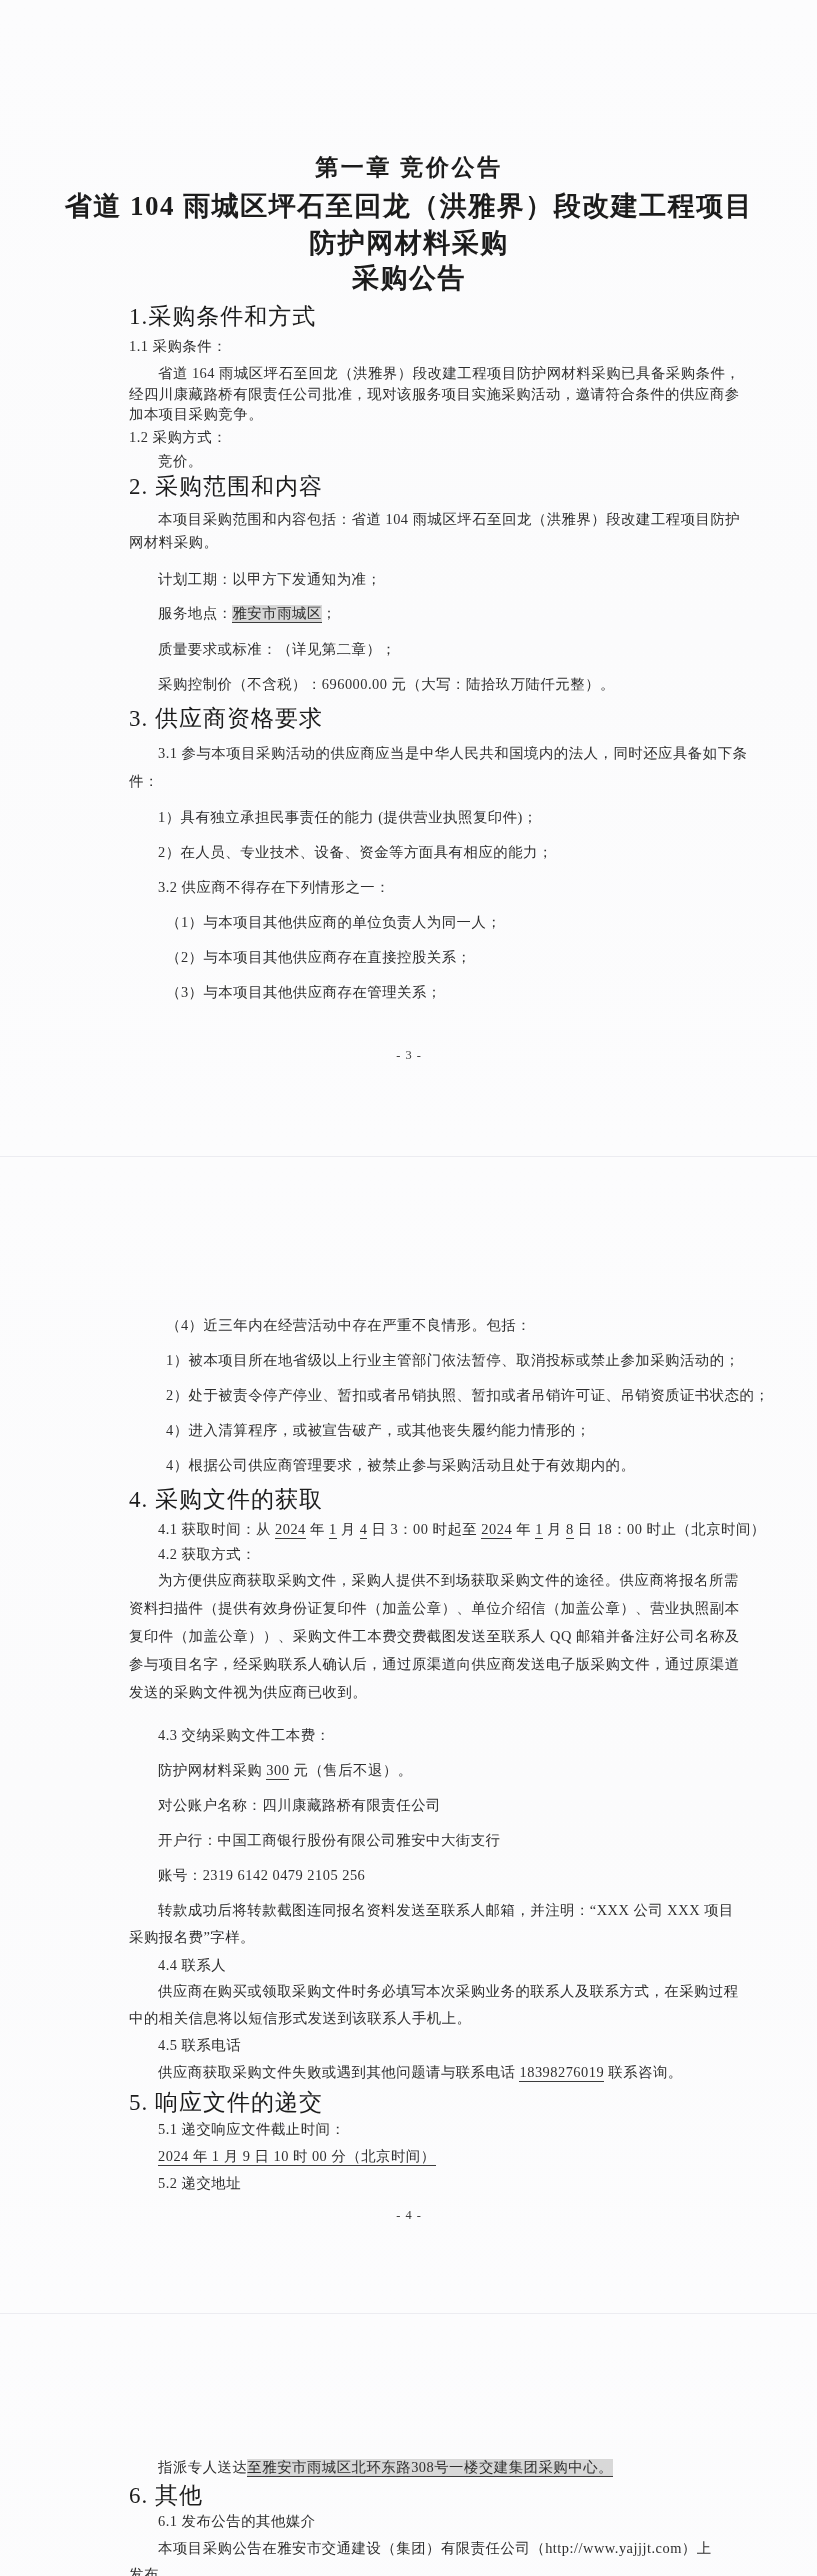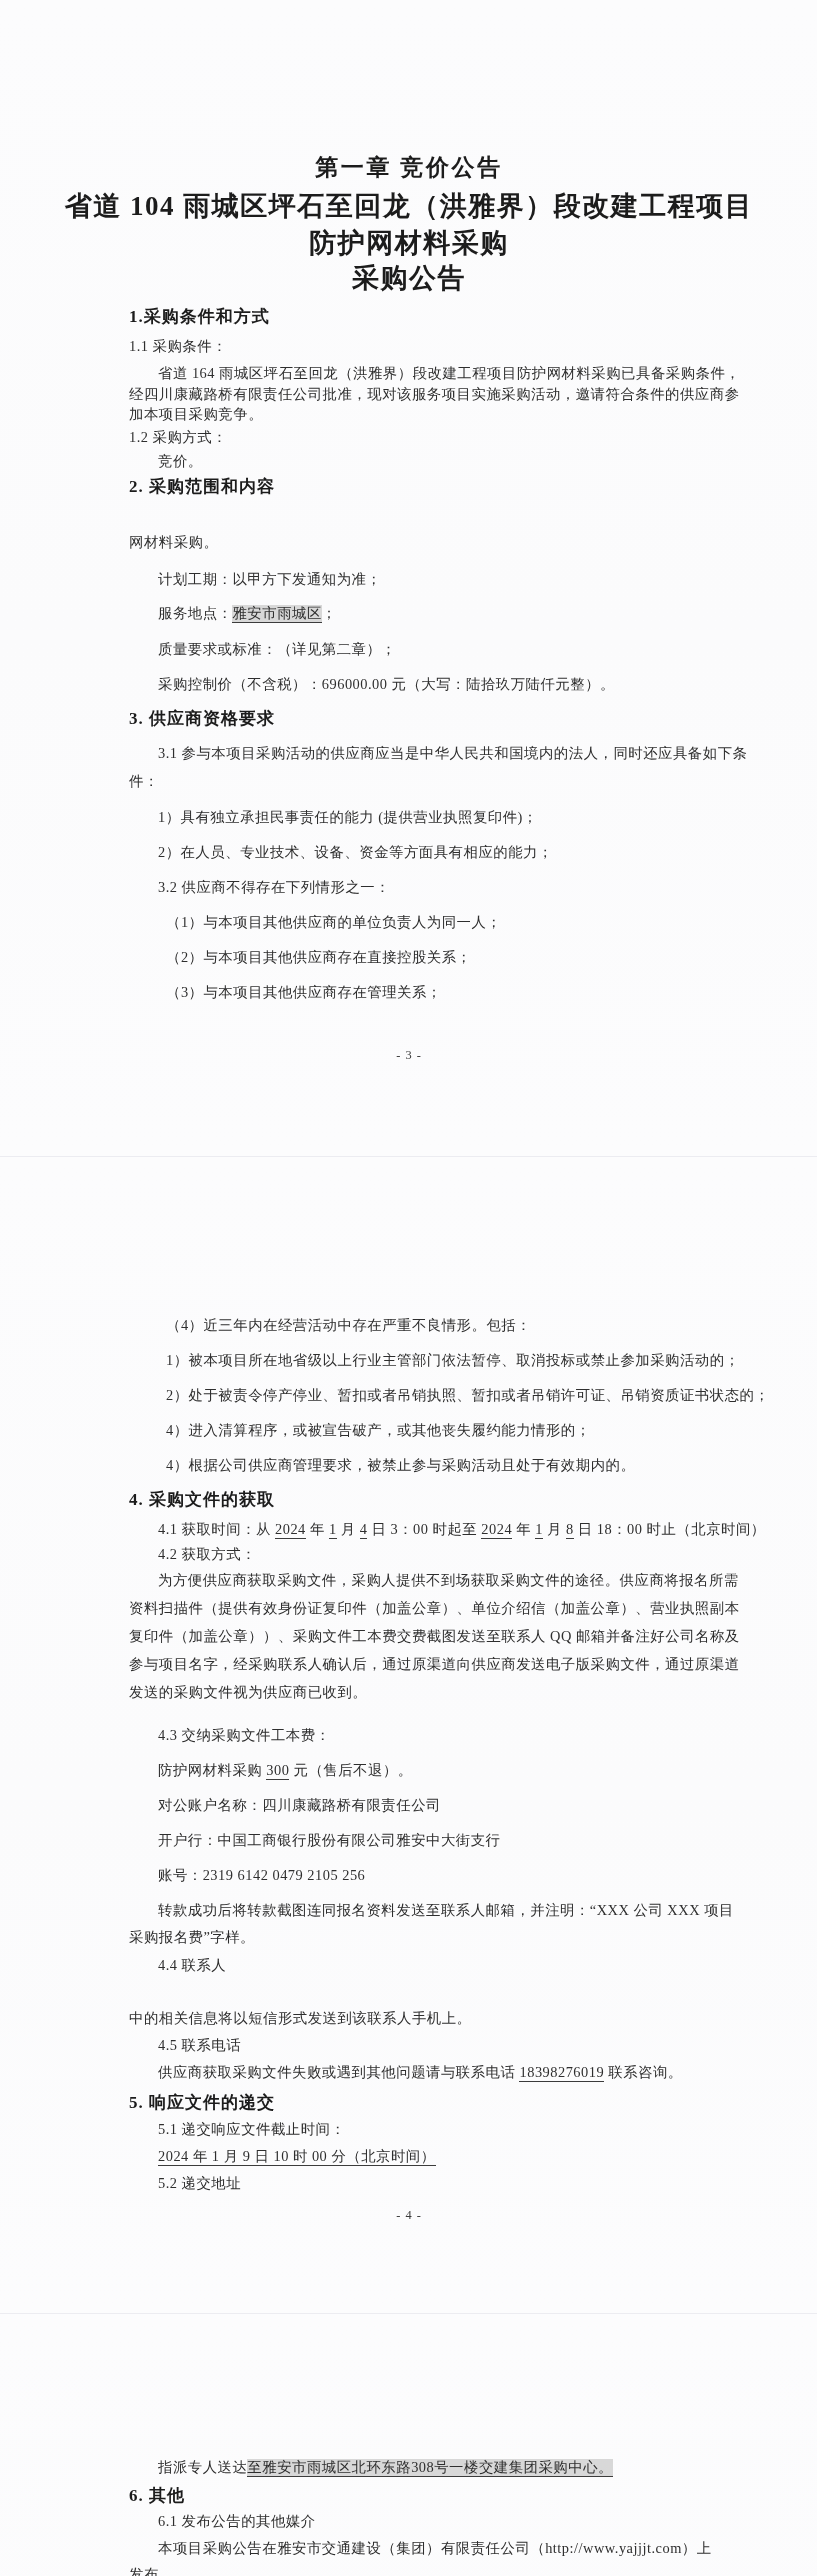--- a/index.html
+++ b/index.html
@@ -24,21 +24,21 @@
     line-height:19.6px;
     letter-spacing:0.5px;
     color:#2e2e2e;
   }
   .ctr{left:0;width:818px;text-align:center;}
   .lm{left:129px;}
   .ind{left:158px;}
   .ind2{left:166px;}
   .ch{font-size:23px;line-height:27px;font-weight:700;letter-spacing:2.6px;color:#1c1c1c;}
   .t{font-size:27px;line-height:31px;font-weight:700;letter-spacing:1.5px;color:#1c1c1c;}
-  .h{font-size:17px;line-height:23px;font-weight:700;letter-spacing:1px;color:#1c1c1c;}
+  .h{font-size:23px;line-height:23px;font-weight:400;letter-spacing:1px;color:#1c1c1c;}
   .u{border-bottom:1px solid #3c3c3c;padding-bottom:0.5px;}
   .hl{background:#d8d8d8;}
   .pn{left:0;width:818px;text-align:center;font-size:12.4px;letter-spacing:1px;color:#3a3a3a;}
 </style>
 </head>
 <body>
 
 <div class="doc">
 
   <section class="page">
@@ -49,20 +49,21 @@
 
     <div class="ln lm h" style="top:305px">1.采购条件和方式</div>
     <div class="ln lm" style="top:337px">1.1 采购条件：</div>
     <div class="ln ind" style="top:364px">省道 164 雨城区坪石至回龙（洪雅界）段改建工程项目防护网材料采购已具备采购条件，</div>
     <div class="ln lm" style="top:385px">经四川康藏路桥有限责任公司批准，现对该服务项目实施采购活动，邀请符合条件的供应商参</div>
     <div class="ln lm" style="top:405px">加本项目采购竞争。</div>
     <div class="ln lm" style="top:428px">1.2 采购方式：</div>
     <div class="ln ind" style="top:452px">竞价。</div>
 
     <div class="ln lm h" style="top:475px">2. 采购范围和内容</div>
+    <div class="ln ind" style="top:510px">本项目采购范围和内容包括：省道 104 雨城区坪石至回龙（洪雅界）段改建工程项目防护</div>
     <div class="ln lm" style="top:533px">网材料采购。</div>
     <div class="ln ind" style="top:570px">计划工期：以甲方下发通知为准；</div>
     <div class="ln ind" style="top:604px"><span>服务地点：</span><span class="u hl">雅安市雨城区</span><span>；</span></div>
     <div class="ln ind" style="top:640px">质量要求或标准：（详见第二章）；</div>
     <div class="ln ind" style="top:675px">采购控制价（不含税）：696000.00 元（大写：陆拾玖万陆仟元整）。</div>
 
     <div class="ln lm h" style="top:707px">3. 供应商资格要求</div>
     <div class="ln ind" style="top:744px">3.1 参与本项目采购活动的供应商应当是中华人民共和国境内的法人，同时还应具备如下条</div>
     <div class="ln lm" style="top:772px">件：</div>
     <div class="ln ind" style="top:808px">1）具有独立承担民事责任的能力 (提供营业执照复印件)；</div>
@@ -93,20 +94,21 @@
 
     <div class="ln ind" style="top:569px">4.3 交纳采购文件工本费：</div>
     <div class="ln ind" style="top:604px"><span>防护网材料采购 </span><span class="u">300</span><span> 元（售后不退）。</span></div>
     <div class="ln ind" style="top:639px">对公账户名称：四川康藏路桥有限责任公司</div>
     <div class="ln ind" style="top:674px">开户行：中国工商银行股份有限公司雅安中大街支行</div>
     <div class="ln ind" style="top:709px">账号：2319 6142 0479 2105 256</div>
     <div class="ln ind" style="top:744px">转款成功后将转款截图连同报名资料发送至联系人邮箱，并注明：“XXX 公司 XXX 项目</div>
     <div class="ln lm" style="top:771px">采购报名费”字样。</div>
 
     <div class="ln ind" style="top:799px">4.4 联系人</div>
+    <div class="ln ind" style="top:825px">供应商在购买或领取采购文件时务必填写本次采购业务的联系人及联系方式，在采购过程</div>
     <div class="ln lm" style="top:852px">中的相关信息将以短信形式发送到该联系人手机上。</div>
     <div class="ln ind" style="top:879px">4.5 联系电话</div>
     <div class="ln ind" style="top:906px"><span>供应商获取采购文件失败或遇到其他问题请与联系电话 </span><span class="u">18398276019</span><span> 联系咨询。</span></div>
 
     <div class="ln lm h" style="top:934px">5. 响应文件的递交</div>
     <div class="ln ind" style="top:963px">5.1 递交响应文件截止时间：</div>
     <div class="ln ind" style="top:990px"><span class="u">2024 年 1 月 9 日 10 时 00 分（北京时间）</span></div>
     <div class="ln ind" style="top:1017px">5.2 递交地址</div>
 
     <div class="ln pn" style="top:1049px">- 4 -</div>

